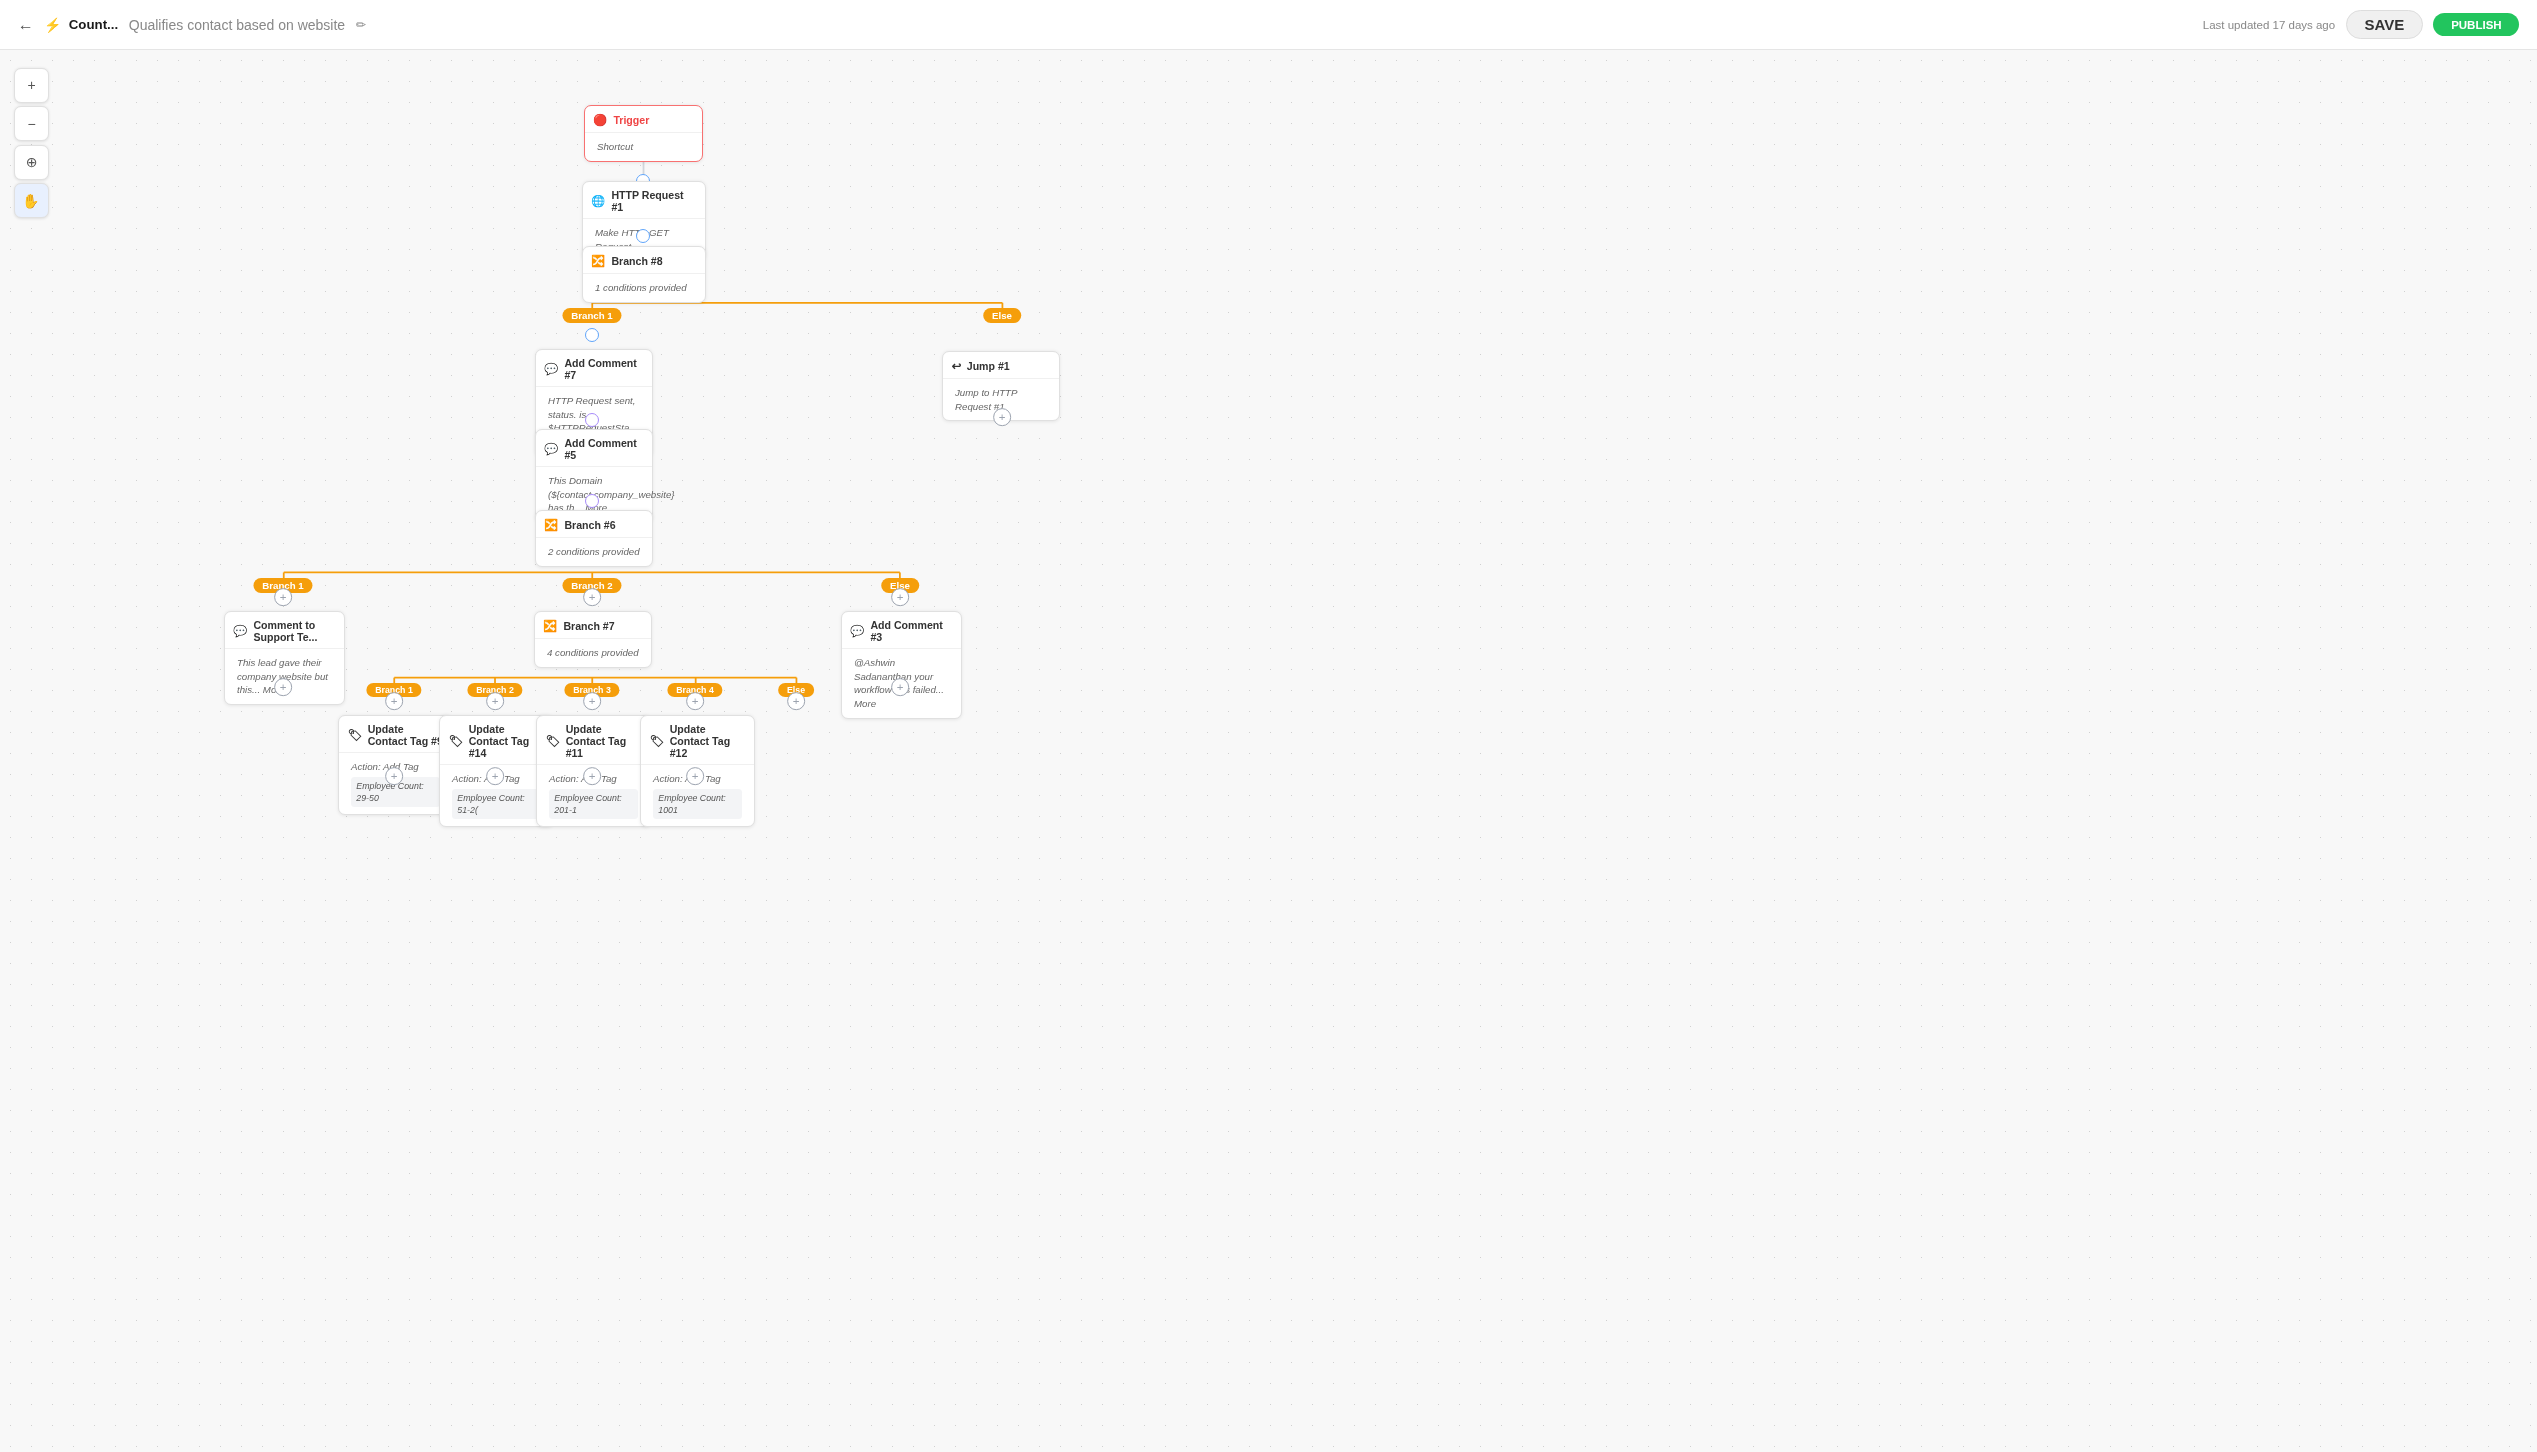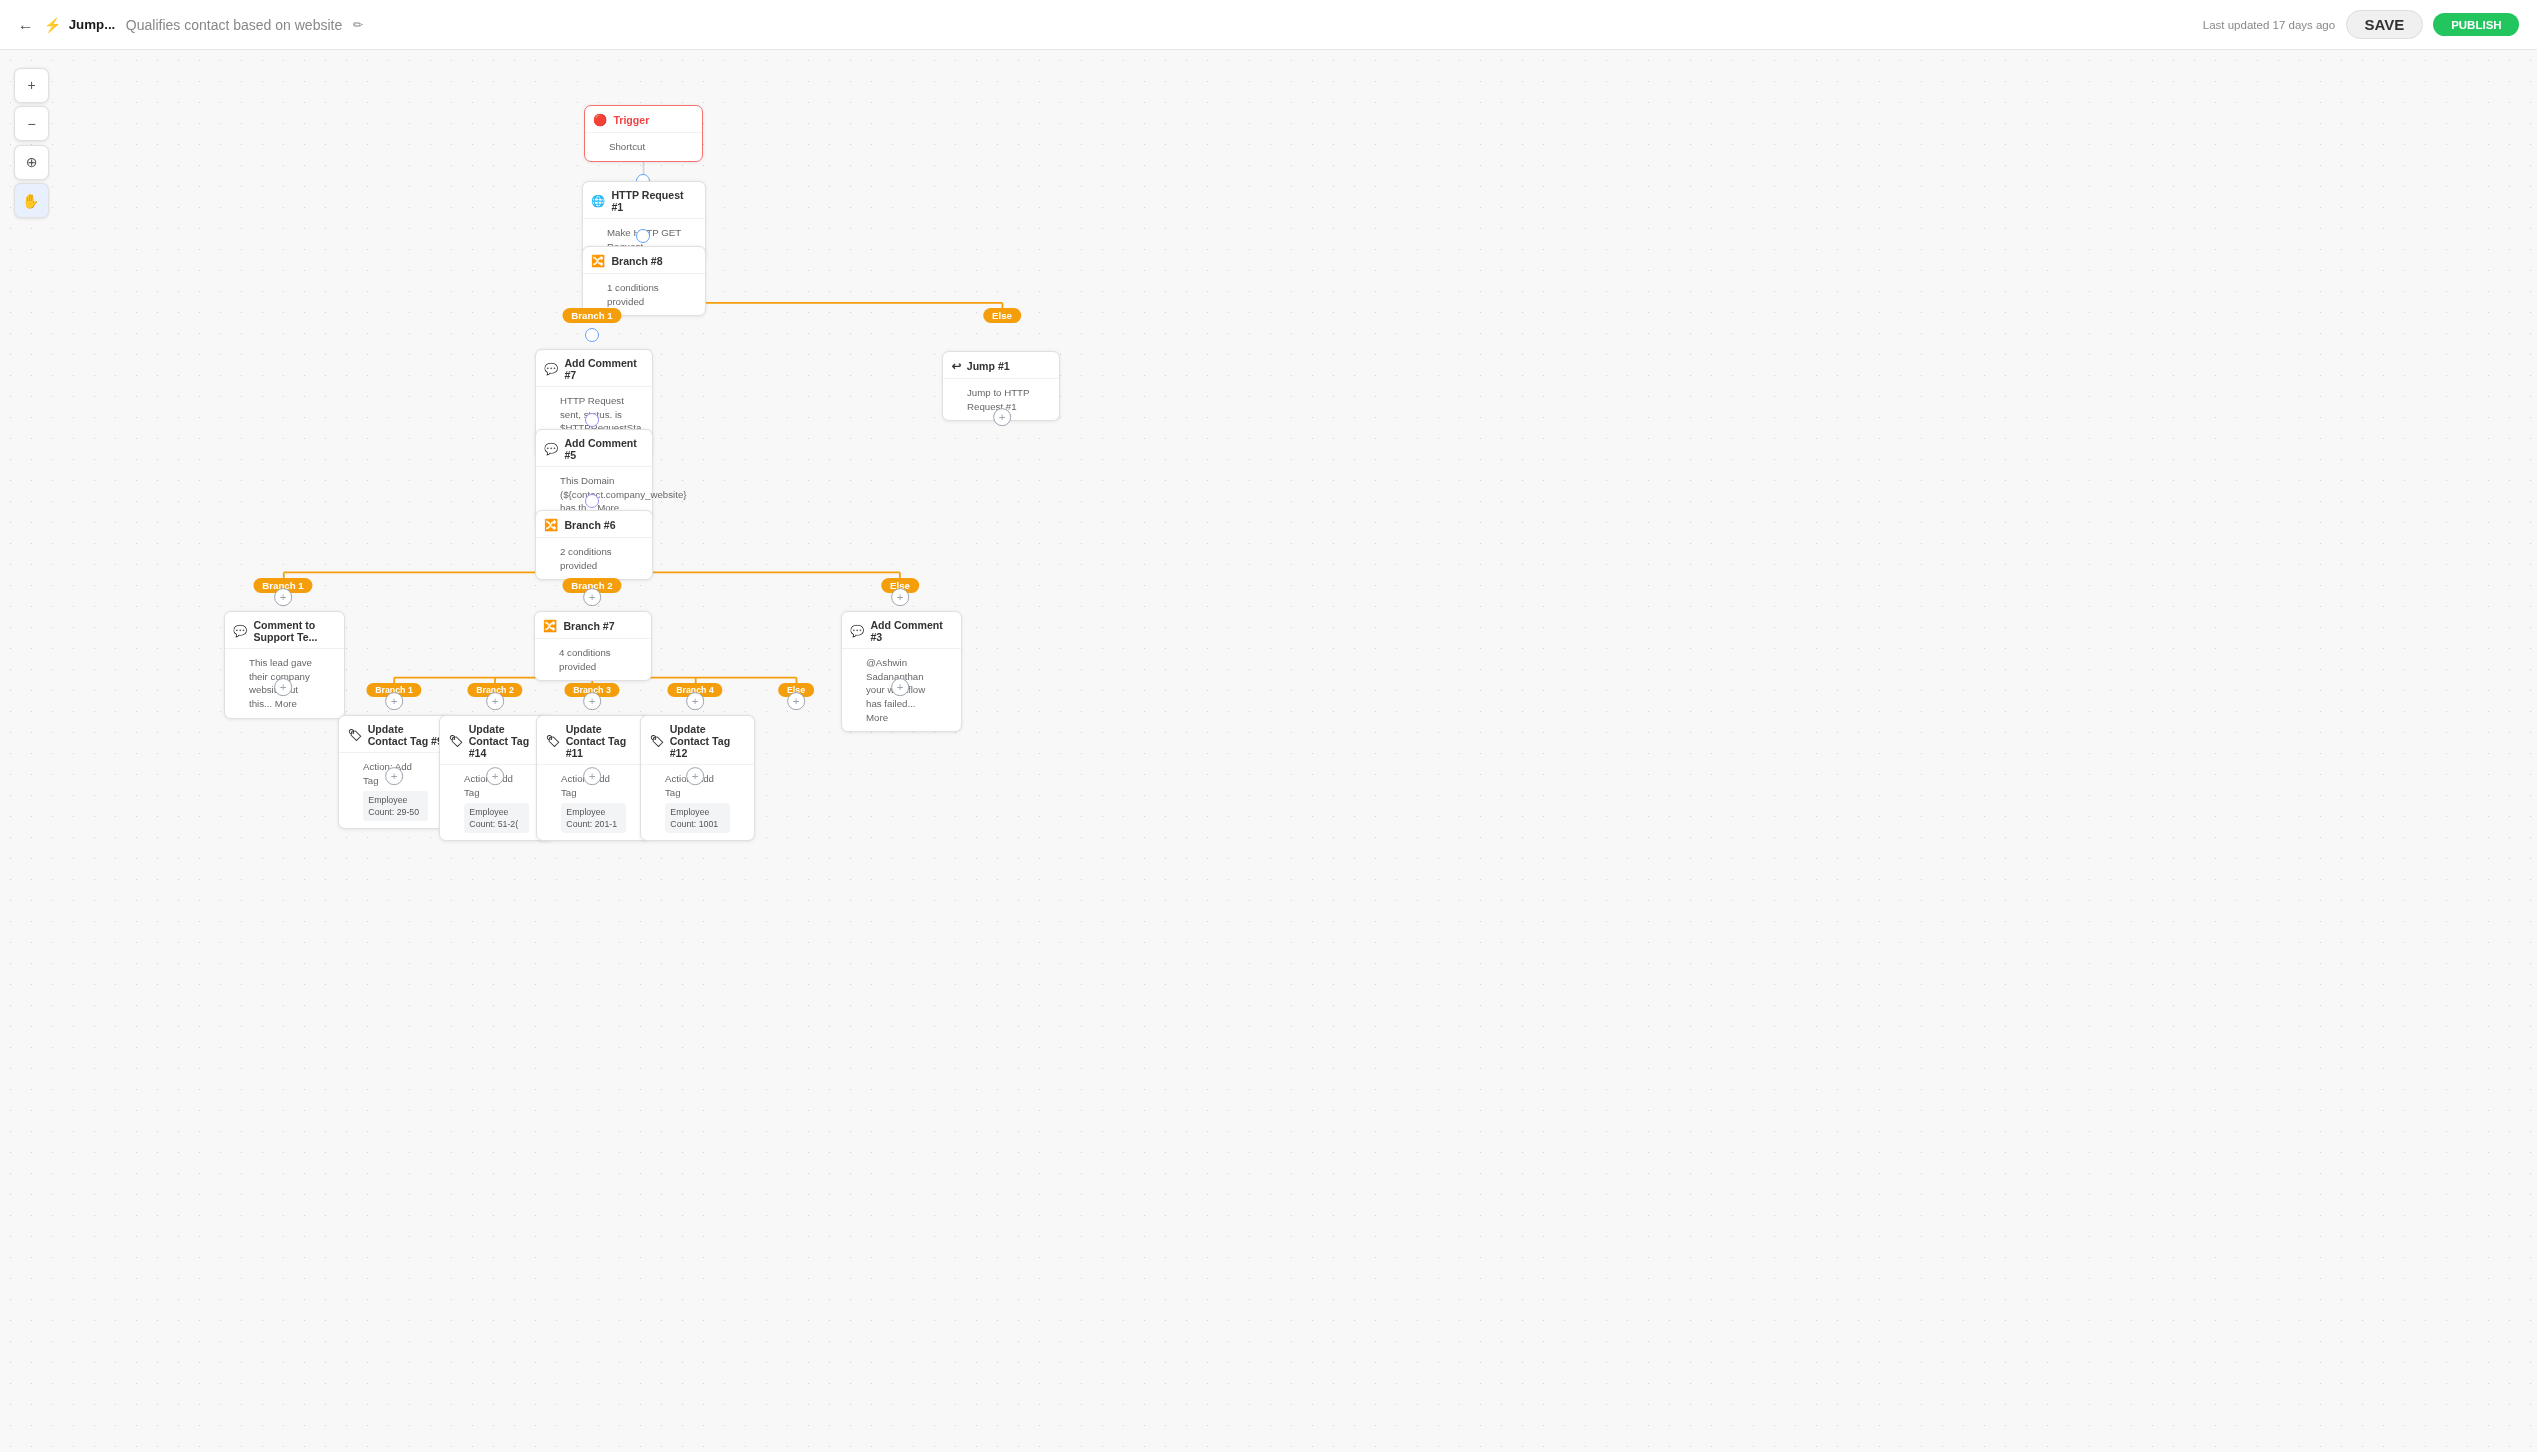--- a/index.html
+++ b/index.html
@@ -54,21 +54,21 @@
     .node {
       position: absolute; background: #fff; border: 0.9px solid #e0e0e0;
       border-radius: 7px; box-shadow: 0 0.9px 3.5px rgba(0,0,0,0.08);
       min-width: 115px;
     }
     .node-header {
       display: flex; align-items: center; gap: 5.3px;
       padding: 7px 8.8px 5.3px; border-bottom: 0.9px solid #f0f0f0;
       font-size: 10.6px; font-weight: 600; color: #333;
     }
-    .node-body { padding: 7px 24px; font-size: 9.7px; color: #666; line-height: 1.4; }
+    .node-body { padding: 7px 12px; font-size: 9.7px; color: #666; line-height: 1.4; font-style: italic; }
     .node-icon { font-size: 11.5px; }
 
     
     .node-trigger { border: 1.8px solid #f87171; }
     .node-trigger .node-header { color: #ef4444; }
 
     
     .branch-badge {
       position: absolute; background: #f59e0b; color: #fff;
       border-radius: 10.6px; padding: 1.8px 8.8px; font-size: 9.7px; font-weight: 600;
@@ -103,21 +103,21 @@
     }
   </style>
 </head>
 <body>
 
 <div class="header">
   <div class="header-left">
     <button class="back-btn">←</button>
     <div class="workflow-name">
       <span class="workflow-icon">⚡</span>
-      <span class="workflow-title">Jump...</span>
+      <span class="workflow-title">Count...</span>
     </div>
     <span class="workflow-desc">Qualifies contact based on website</span>
     <span class="edit-icon">✏</span>
   </div>
   <div class="header-right">
     <span class="last-updated">Last updated 17 days ago</span>
     <button class="save-btn">SAVE</button>
     <button class="publish-btn">PUBLISH</button>
   </div>
 </div>

